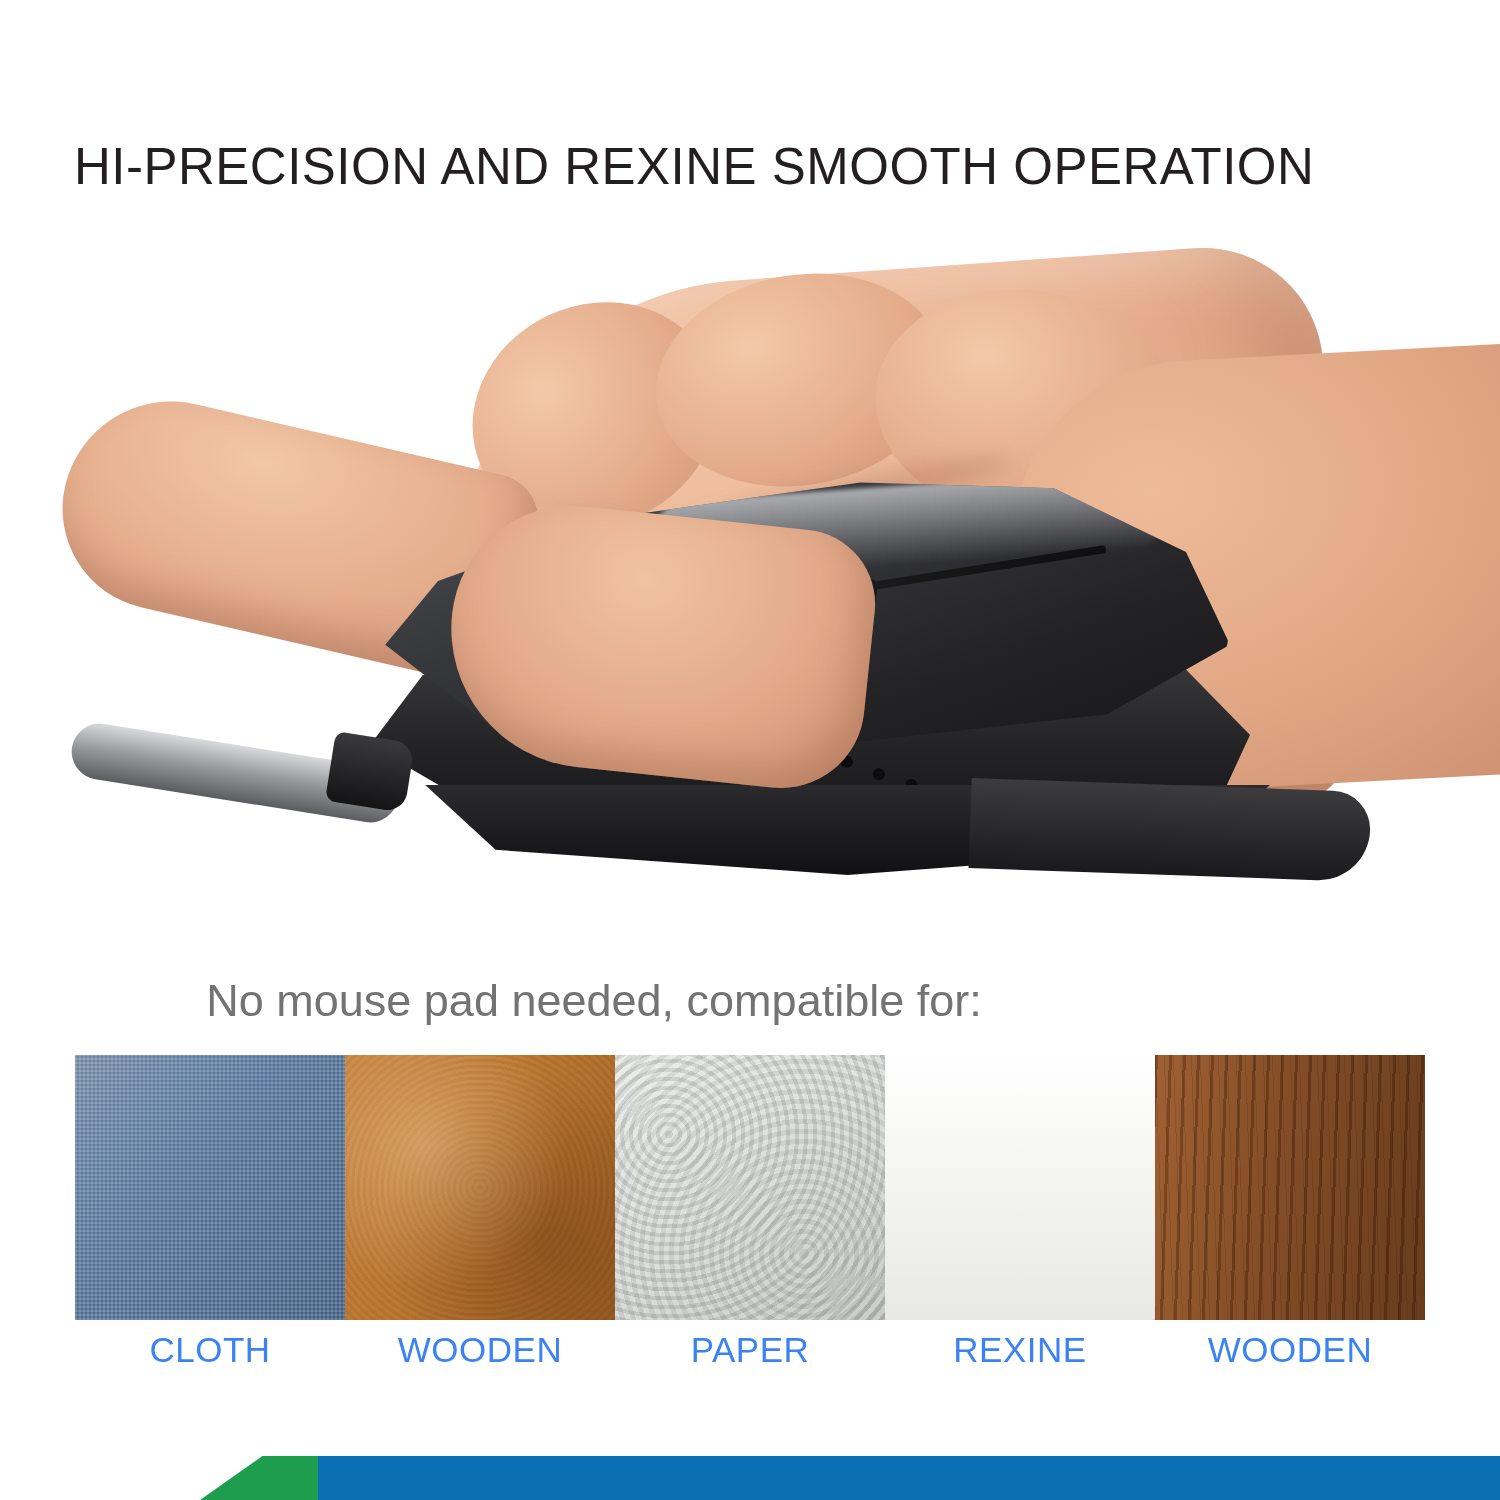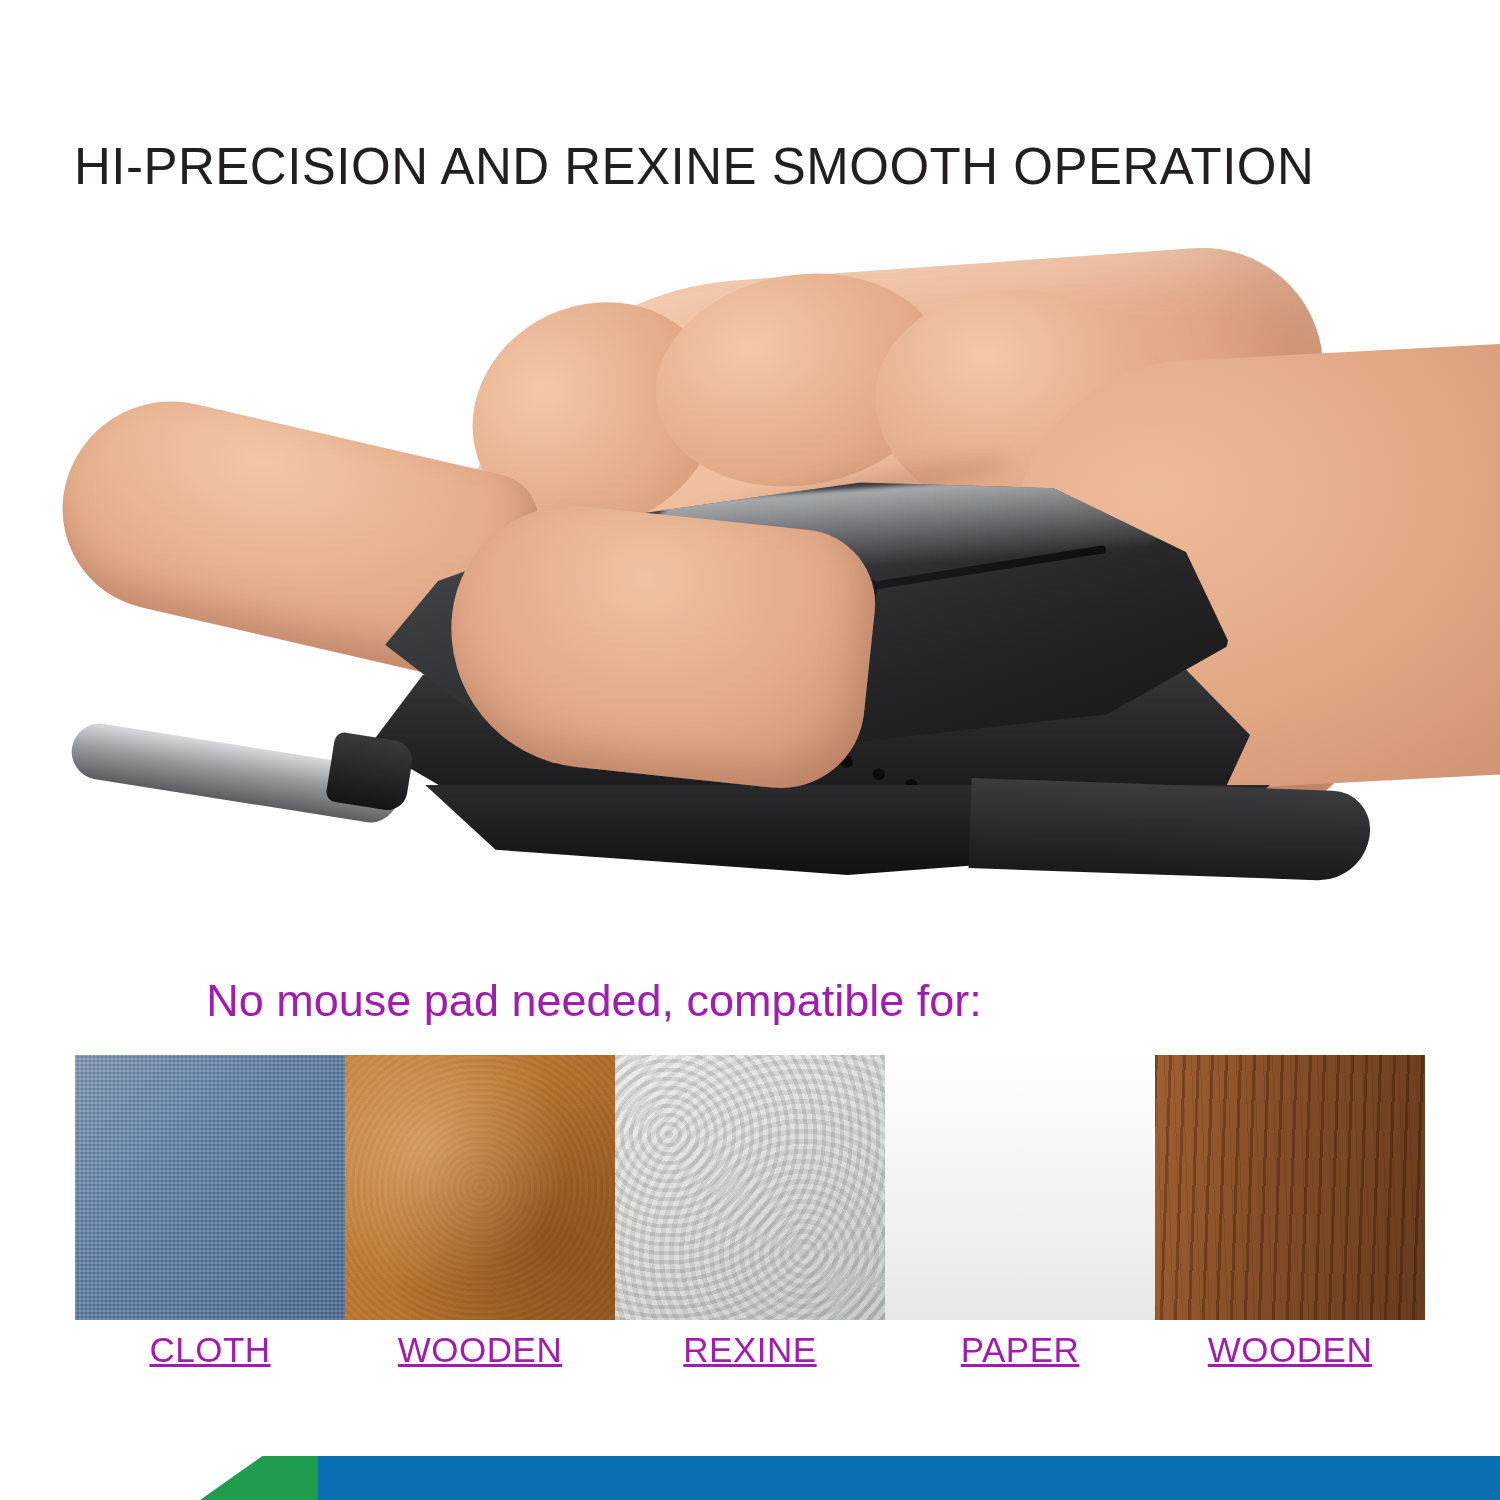--- a/index.html
+++ b/index.html
@@ -215,21 +215,21 @@
     z-index: 5;
   }
 
   
   .subhead {
     position: absolute;
     left: 0; top: 975px;
     width: 1188px;
     text-align: center;
     font-size: 45px;
-    color: #a21caf;
+    color: #737373;
     font-weight: 400;
   }
 
   
   .swatches {
     position: absolute;
     left: 75px;
     top: 1055px;
     width: 1350px;
     height: 265px;
@@ -279,23 +279,22 @@
     position: absolute;
     left: 75px;
     top: 1330px;
     width: 1350px;
     display: flex;
   }
   .label-cell {
     width: 270px;
     text-align: center;
     font-size: 35px;
-    color: #a21caf;
+    color: #3b82f6;
     letter-spacing: 0.5px;
-    text-decoration: underline;
   }
 
   
   .bottom-rule {
     position: absolute;
     left: 0;
     bottom: 0;
     width: 1500px;
     height: 44px;
   }
@@ -382,22 +381,22 @@
     <div class="swatch sw-cloth"></div>
     <div class="swatch sw-leather"></div>
     <div class="swatch sw-rexine"></div>
     <div class="swatch sw-paper"></div>
     <div class="swatch sw-wooden"></div>
   </div>
 
   <div class="labels">
     <div class="label-cell">CLOTH</div>
     <div class="label-cell">WOODEN</div>
+    <div class="label-cell">PAPER</div>
     <div class="label-cell">REXINE</div>
-    <div class="label-cell">PAPER</div>
     <div class="label-cell">WOODEN</div>
   </div>
 
   <div class="bottom-rule">
     <div class="rule-green"></div>
     <div class="rule-blue"></div>
   </div>
 
 </div>
 

